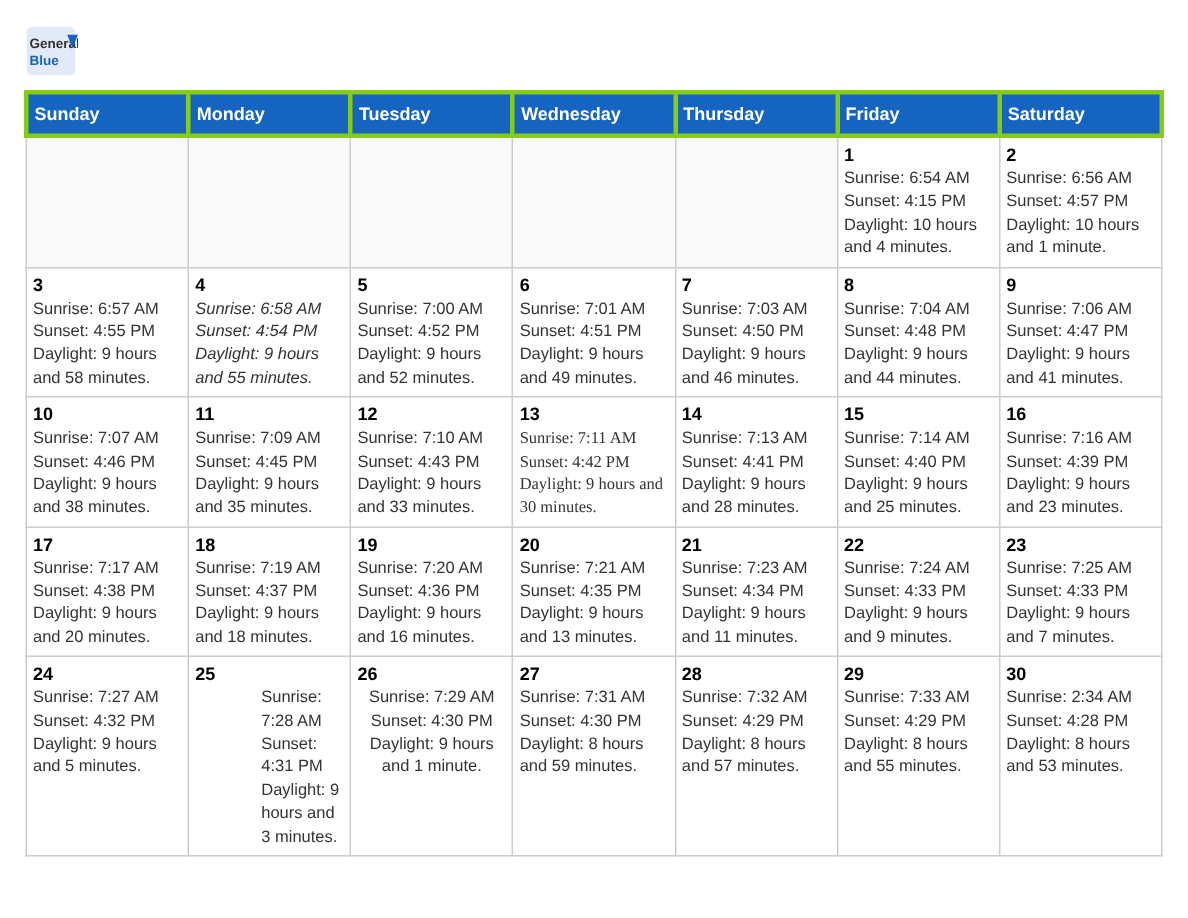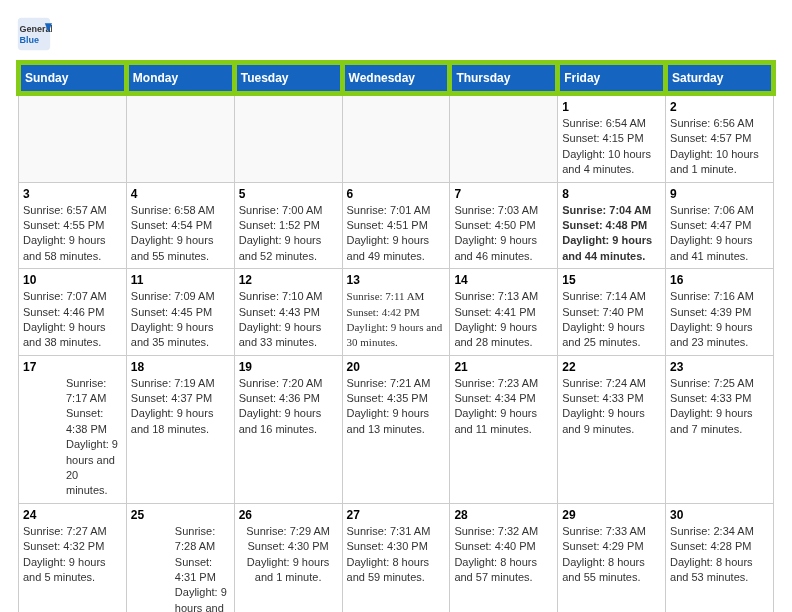--- a/index.html
+++ b/index.html
@@ -43,21 +43,21 @@
       border-collapse: collapse;
       font-size: 11px;
     }
     .calendar th {
       background: #1565c0;
       color: #fff;
       padding: 6px 4px;
       text-align: left;
       font-size: 12px;
       font-weight: bold;
-      border: 5px solid #84cc16;
+      border: 3px solid #84cc16;
     }
     .calendar td {
       border: 1px solid #ccc;
       vertical-align: top;
       padding: 4px;
       width: calc(100% / 7);
       min-height: 80px;
       background: #fff;
     }
     .calendar td.empty {
@@ -130,45 +130,45 @@
       </tr>
       <tr>
         <td>
           <span class="day-num">3</span>
           <div class="day-info" style="white-space: pre-line;">Sunrise: 6:57 AM
 Sunset: 4:55 PM
 Daylight: 9 hours and 58 minutes.</div>
         </td>
         <td>
           <span class="day-num">4</span>
-          <div class="day-info" style="white-space: pre-line;">Sunrise: 6:58 AM
+          <div class="day-info" style="white-space: pre-line; font-style: italic;">Sunrise: 6:58 AM
 Sunset: 4:54 PM
 Daylight: 9 hours and 55 minutes.</div>
         </td>
         <td>
           <span class="day-num">5</span>
           <div class="day-info" style="white-space: pre-line;">Sunrise: 7:00 AM
-Sunset: 1:52 PM
+Sunset: 4:52 PM
 Daylight: 9 hours and 52 minutes.</div>
         </td>
         <td>
           <span class="day-num">6</span>
           <div class="day-info" style="white-space: pre-line;">Sunrise: 7:01 AM
 Sunset: 4:51 PM
 Daylight: 9 hours and 49 minutes.</div>
         </td>
         <td>
           <span class="day-num">7</span>
           <div class="day-info" style="white-space: pre-line;">Sunrise: 7:03 AM
 Sunset: 4:50 PM
 Daylight: 9 hours and 46 minutes.</div>
         </td>
         <td>
           <span class="day-num">8</span>
-          <div class="day-info" style="white-space: pre-line; font-weight: bold;">Sunrise: 7:04 AM
+          <div class="day-info" style="white-space: pre-line;">Sunrise: 7:04 AM
 Sunset: 4:48 PM
 Daylight: 9 hours and 44 minutes.</div>
         </td>
         <td>
           <span class="day-num">9</span>
           <div class="day-info" style="white-space: pre-line;">Sunrise: 7:06 AM
 Sunset: 4:47 PM
 Daylight: 9 hours and 41 minutes.</div>
         </td>
       </tr>
@@ -199,34 +199,34 @@
         </td>
         <td>
           <span class="day-num">14</span>
           <div class="day-info" style="white-space: pre-line;">Sunrise: 7:13 AM
 Sunset: 4:41 PM
 Daylight: 9 hours and 28 minutes.</div>
         </td>
         <td>
           <span class="day-num">15</span>
           <div class="day-info" style="white-space: pre-line;">Sunrise: 7:14 AM
-Sunset: 7:40 PM
+Sunset: 4:40 PM
 Daylight: 9 hours and 25 minutes.</div>
         </td>
         <td>
           <span class="day-num">16</span>
           <div class="day-info" style="white-space: pre-line;">Sunrise: 7:16 AM
 Sunset: 4:39 PM
 Daylight: 9 hours and 23 minutes.</div>
         </td>
       </tr>
       <tr>
         <td>
           <span class="day-num">17</span>
-          <div class="day-info" style="white-space: pre-line; margin-left: 43px;">Sunrise: 7:17 AM
+          <div class="day-info" style="white-space: pre-line;">Sunrise: 7:17 AM
 Sunset: 4:38 PM
 Daylight: 9 hours and 20 minutes.</div>
         </td>
         <td>
           <span class="day-num">18</span>
           <div class="day-info" style="white-space: pre-line;">Sunrise: 7:19 AM
 Sunset: 4:37 PM
 Daylight: 9 hours and 18 minutes.</div>
         </td>
         <td>
@@ -281,21 +281,21 @@
         </td>
         <td>
           <span class="day-num">27</span>
           <div class="day-info" style="white-space: pre-line;">Sunrise: 7:31 AM
 Sunset: 4:30 PM
 Daylight: 8 hours and 59 minutes.</div>
         </td>
         <td>
           <span class="day-num">28</span>
           <div class="day-info" style="white-space: pre-line;">Sunrise: 7:32 AM
-Sunset: 4:40 PM
+Sunset: 4:29 PM
 Daylight: 8 hours and 57 minutes.</div>
         </td>
         <td>
           <span class="day-num">29</span>
           <div class="day-info" style="white-space: pre-line;">Sunrise: 7:33 AM
 Sunset: 4:29 PM
 Daylight: 8 hours and 55 minutes.</div>
         </td>
         <td>
           <span class="day-num">30</span>

